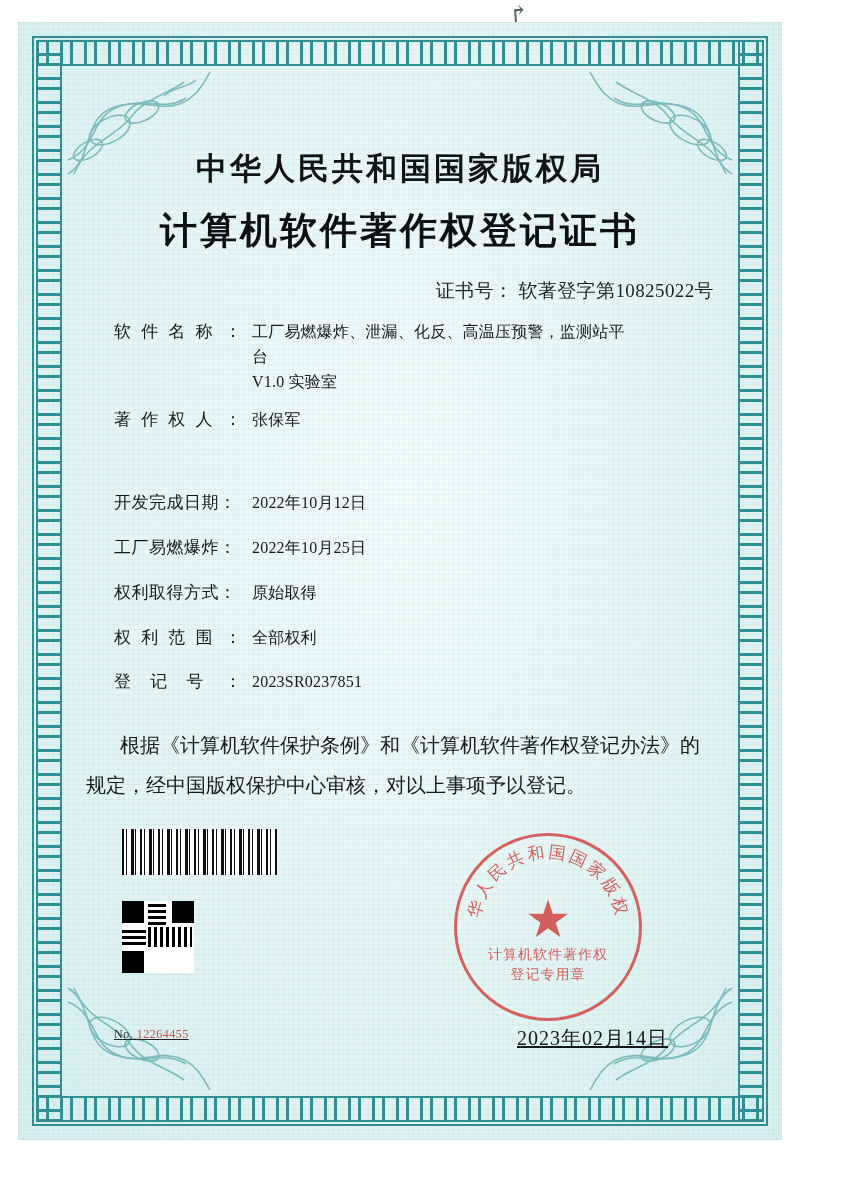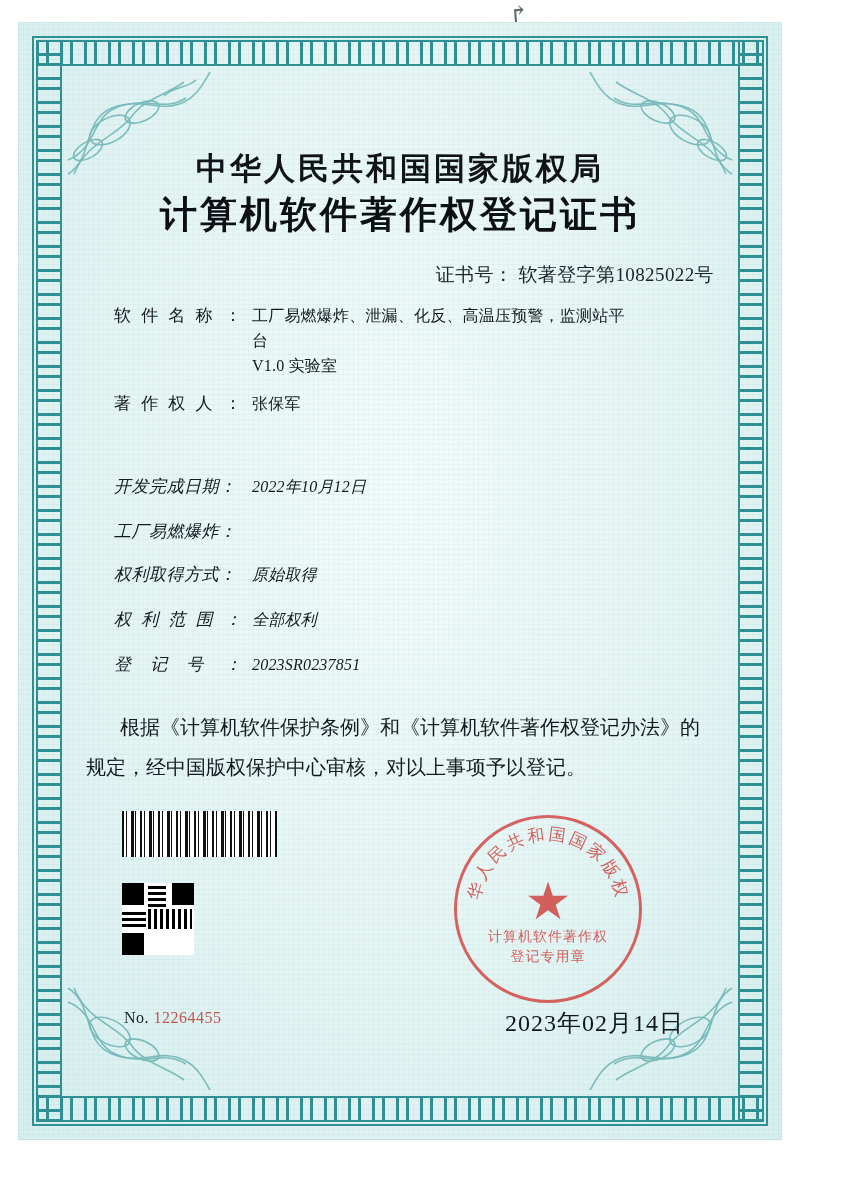--- a/index.html
+++ b/index.html
@@ -115,20 +115,21 @@
     color: #101418;
     margin-top: 66px;
   }
   .title-sub {
     text-align: center;
     font-family: "DejaVu Serif", serif;
     font-size: 37px;
     font-weight: 700;
     letter-spacing: 3px;
     color: #0c1014;
+    margin-top: 16px;
   }
 
   .cert-no {
     text-align: right;
     font-size: 19px;
     color: #1b2227;
     margin-top: 22px;
     padding-right: 6px;
     letter-spacing: 0.4px;
   }
@@ -160,21 +161,21 @@
     flex: 1;
     font-size: 16px;
     color: #141a1f;
     line-height: 1.55;
     padding-left: 10px;
     letter-spacing: 0.2px;
   }
   .val .line2 { display: block; }
 
   .gap-a { height: 52px; }
-  .row.dated { margin-bottom: 20px; font-style: italic; }
+  .row.dated { margin-bottom: 20px; }
 
   .para {
     margin-top: 30px;
     font-size: 20px;
     line-height: 2.0;
     color: #141a1f;
     padding-left: 6px;
     padding-right: 10px;
     text-align: justify;
   }
@@ -250,34 +251,36 @@
   .seal .seal-l2 { top: 130px; }
   .seal svg { position: absolute; inset: 0; }
 
   .footer {
     position: relative;
     margin-top: 4px;
     height: 40px;
   }
   .serial {
     position: absolute;
-    left: 44px;
+    left: 34px;
     top: 0;
-    font-size: 16px;
+    font-size: 12px;
     color: #1b2227;
     letter-spacing: 0.5px;
+    text-decoration: underline;
   }
   .serial .digits { color: #c0564f; }
   .issue-date {
     position: absolute;
-    right: 36px;
+    right: 52px;
     top: -2px;
-    font-size: 24px;
+    font-size: 20px;
     color: #10161b;
     letter-spacing: 1px;
+    text-decoration: underline;
   }
 
   
   .scan-mark {
     position: absolute;
     left: 508px;
     top: 0px;
     font-size: 26px;
     color: #5b6a6a;
     font-family: "DejaVu Serif", serif;
@@ -384,20 +387,21 @@
 
         <div class="gap-a"></div>
 
         <div class="row dated">
           <div class="lbl"><span>开发完成日期</span>：</div>
           <div class="val">2022年10月12日</div>
         </div>
 
         <div class="row dated">
           <div class="lbl"><span>工厂易燃爆炸</span>：</div>
+          <div class="val">2022年10月25日</div>
         </div>
 
         <div class="row dated">
           <div class="lbl"><span>权利取得方式</span>：</div>
           <div class="val">原始取得</div>
         </div>
 
         <div class="row dated">
           <div class="lbl spread">
             <span>权</span>

